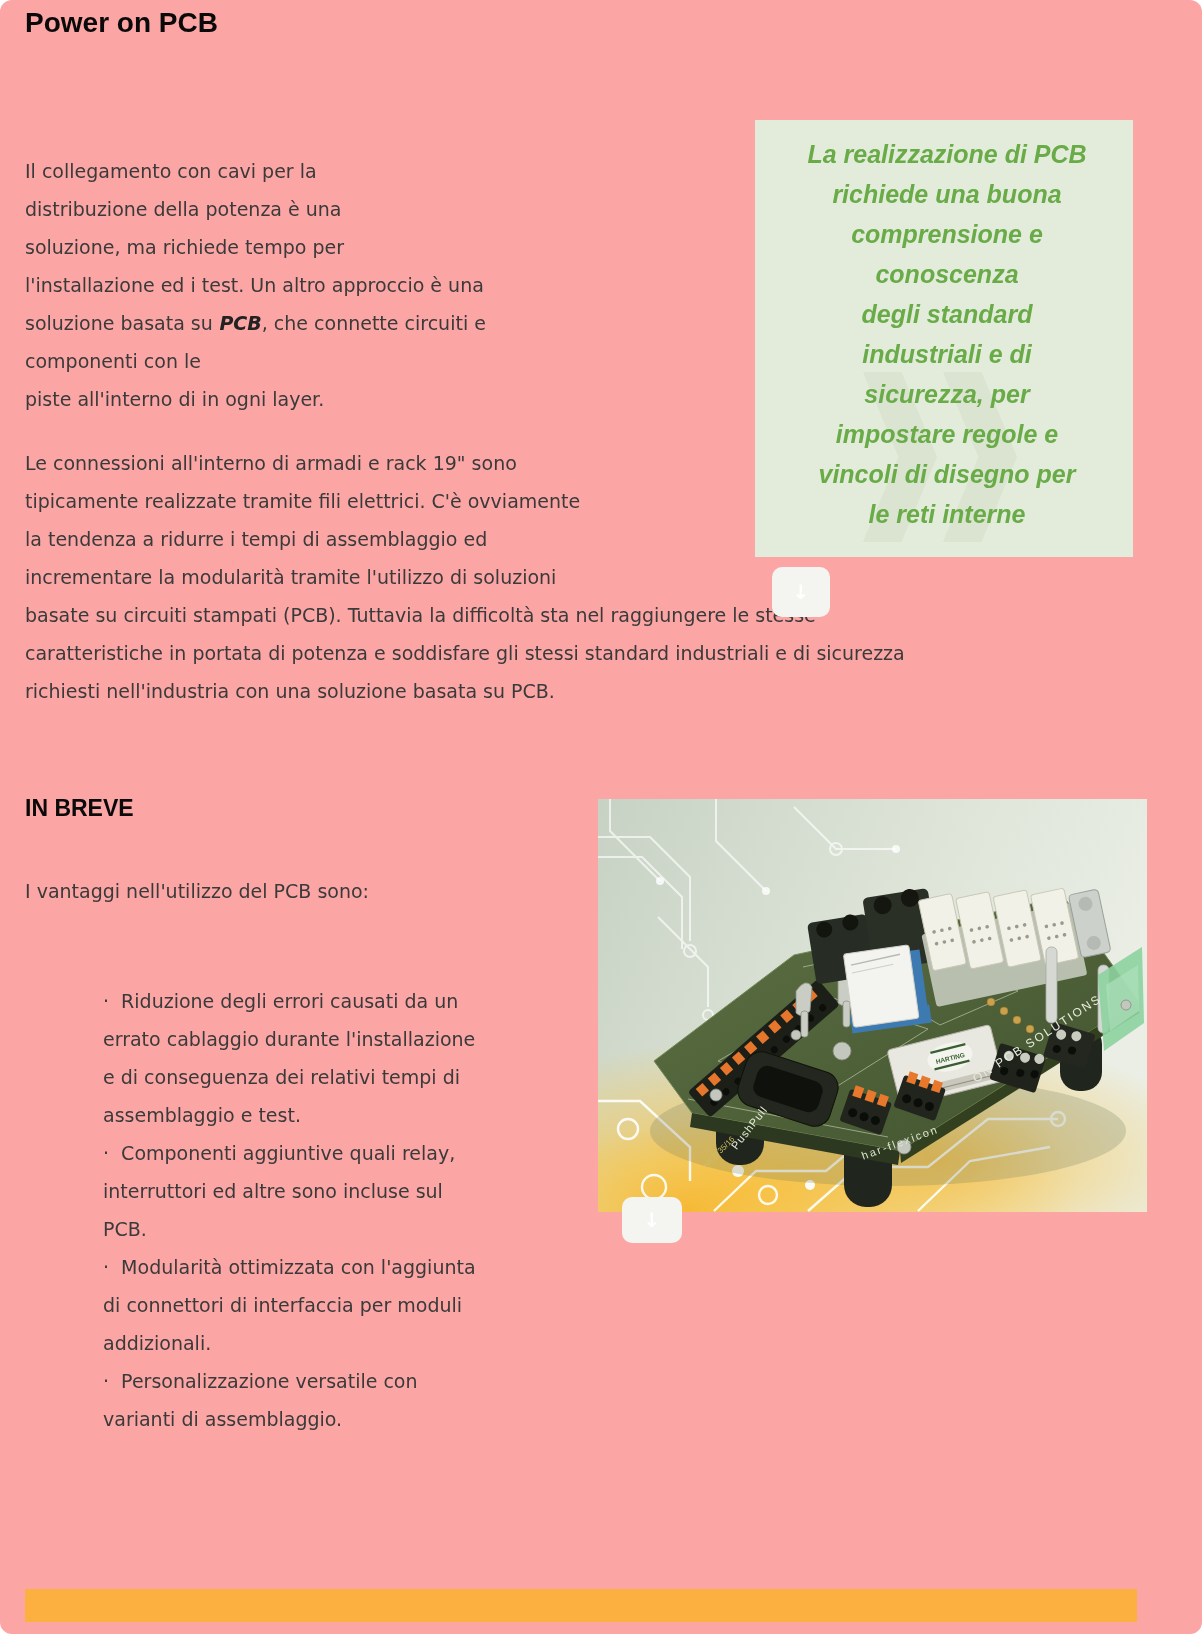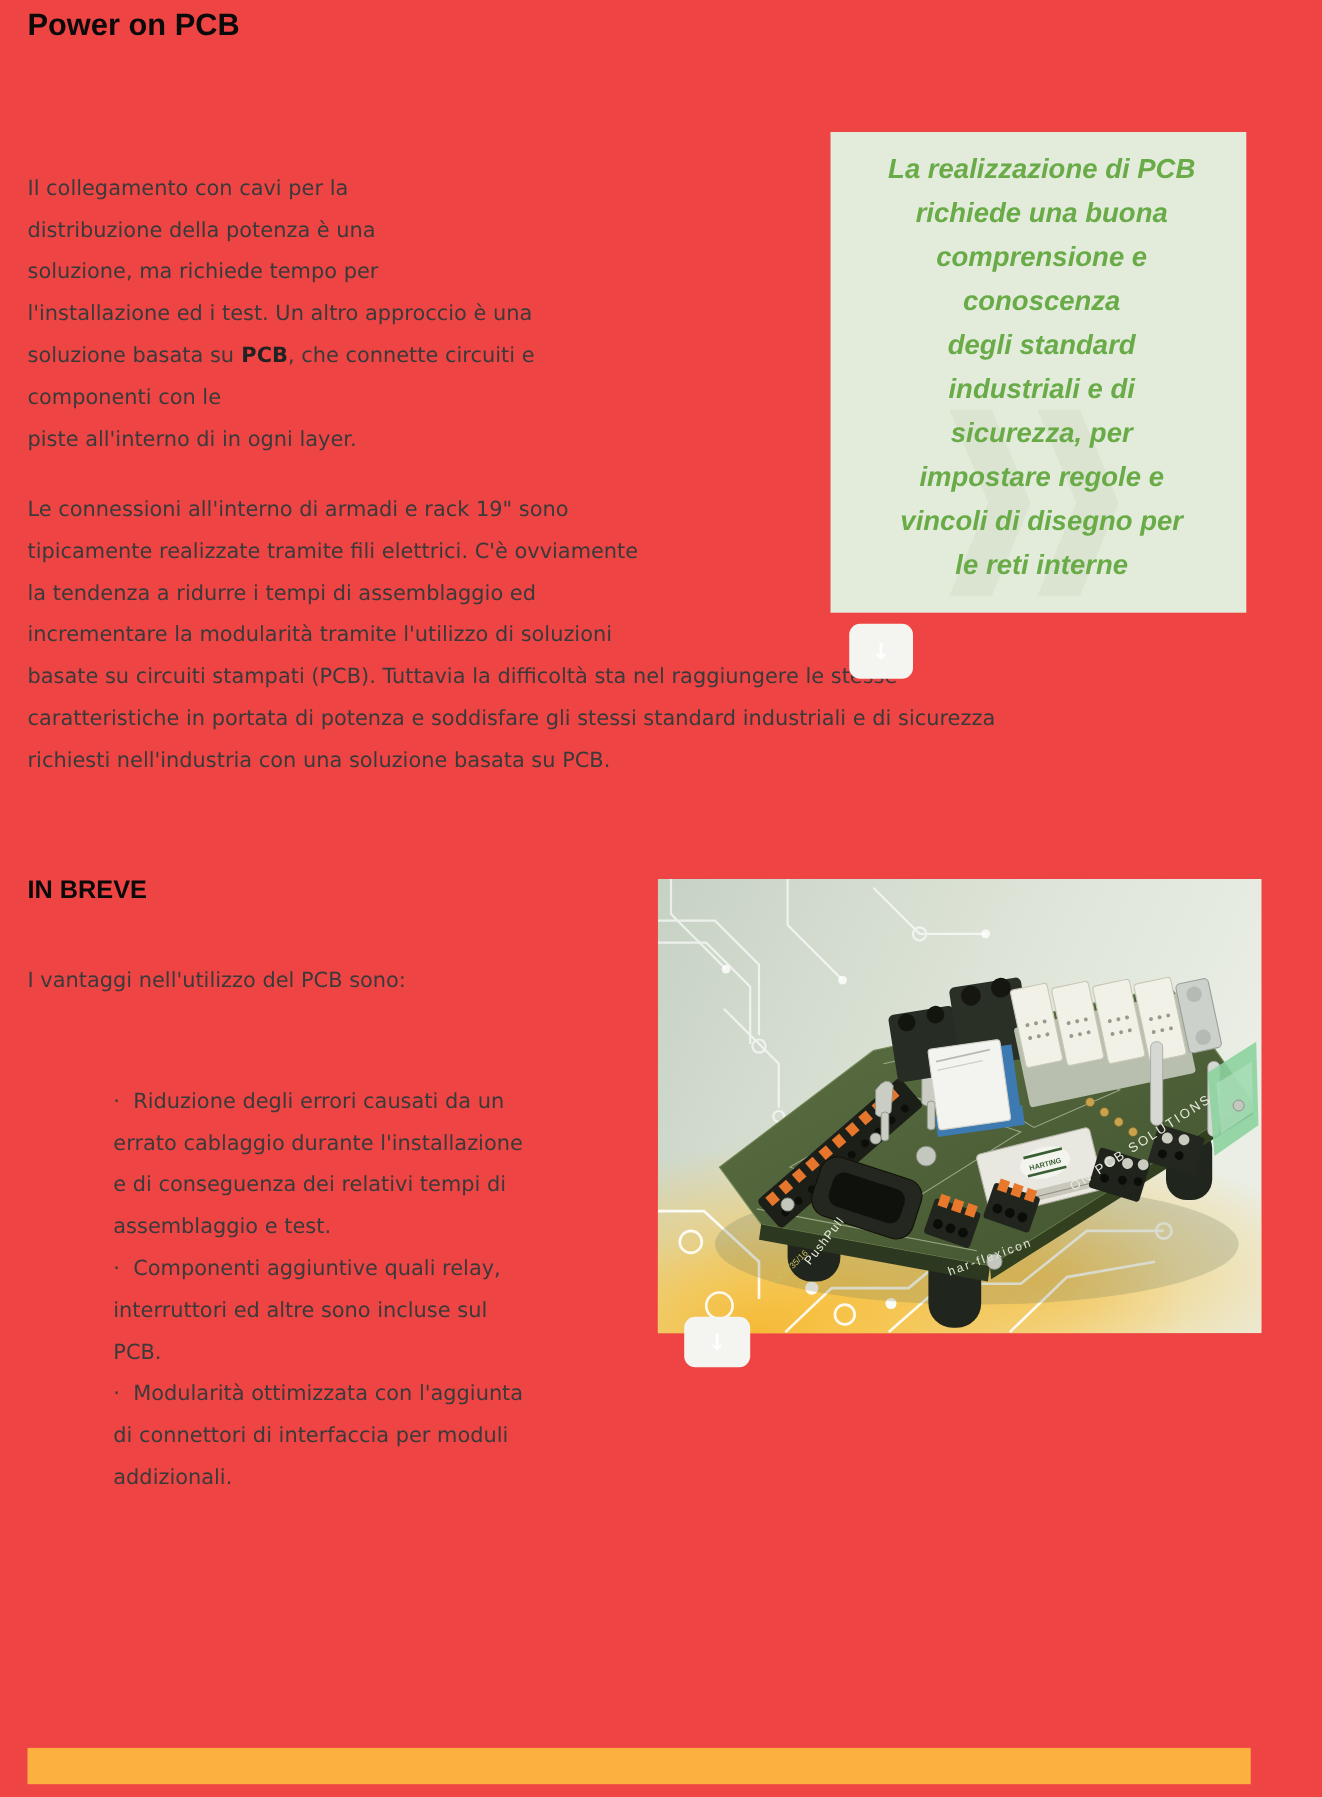--- a/index.html
+++ b/index.html
@@ -5,33 +5,33 @@
   :root{
     --accent_orange:#fbb040;
     --quote_bg:#e3ebdb;
     --quote_green:#68ab47;
     --body_text:#3a3a3a;
   }
   *{box-sizing:border-box;}
   body{margin:0;background:#ffffff;}
   .page{
     position:relative;width:1202px;height:1634px;margin:0 auto;
-    background:#ef4444;overflow:hidden;
+    background:#fca5a5;overflow:hidden;
     font-family:"DejaVu Sans","Liberation Sans",sans-serif;
-    font-size:19px;line-height:38px;color:var(--body_text);
+    font-size:19px;line-height:38px;color:var(--body_text);border-radius:12px;
   }
   .abs{position:absolute;margin:0;}
   .ml{white-space:pre-line;}
   .title{
     left:25px;top:4px;
     font-family:"Liberation Sans",sans-serif;font-weight:bold;
     font-size:28px;line-height:38px;color:#0a0a0a;
   }
   .para1{left:25px;top:152px;width:660px;}
-  .para1 b{color:#222;}
+  .para1 b{color:#222;font-style:italic;}
   .para2{left:25px;top:444px;width:1110px;}
   .quote-box{
     left:755px;top:120px;width:378px;height:437px;
     background:var(--quote_bg);overflow:hidden;
   }
   .quote-text{
     position:relative;z-index:2;padding:14px 6px 0 12px;text-align:center;
     font-family:"Liberation Sans",sans-serif;font-weight:bold;font-style:italic;
     font-size:25px;line-height:40px;color:var(--quote_green);
   }
@@ -110,20 +110,22 @@
     <p class="ml">·&nbsp; Riduzione degli errori causati da un
 errato cablaggio durante l'installazione
 e di conseguenza dei relativi tempi di
 assemblaggio e test.</p>
     <p class="ml">·&nbsp; Componenti aggiuntive quali relay,
 interruttori ed altre sono incluse sul
 PCB.</p>
     <p class="ml">·&nbsp; Modularità ottimizzata con l'aggiunta
 di connettori di interfaccia per moduli
 addizionali.</p>
+    <p class="ml">·&nbsp; Personalizzazione versatile con
+varianti di assemblaggio.</p>
   </div>
 
   <div class="abs photo">
     <svg width="549" height="413" viewBox="0 0 549 413" xmlns="http://www.w3.org/2000/svg">
       <defs>
         <linearGradient id="bgGrad" x1="0" y1="0" x2="1" y2="0.35">
           <stop offset="0" stop-color="#c7d2c4"></stop>
           <stop offset="0.55" stop-color="#dde4d7"></stop>
           <stop offset="1" stop-color="#eaeee5"></stop>
         </linearGradient>

